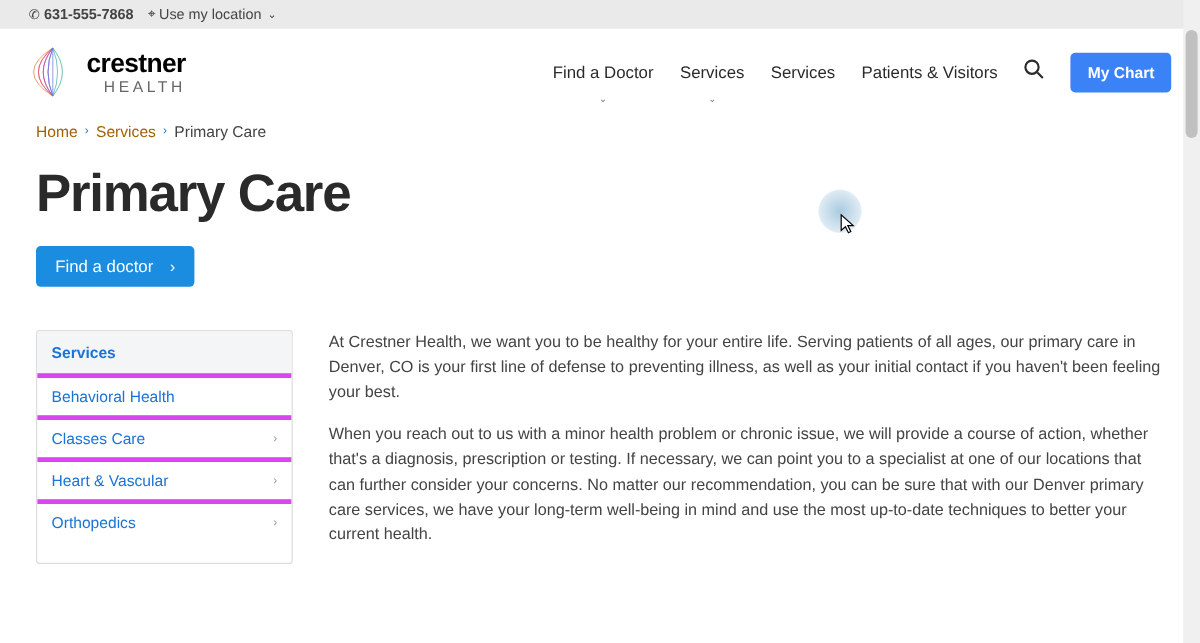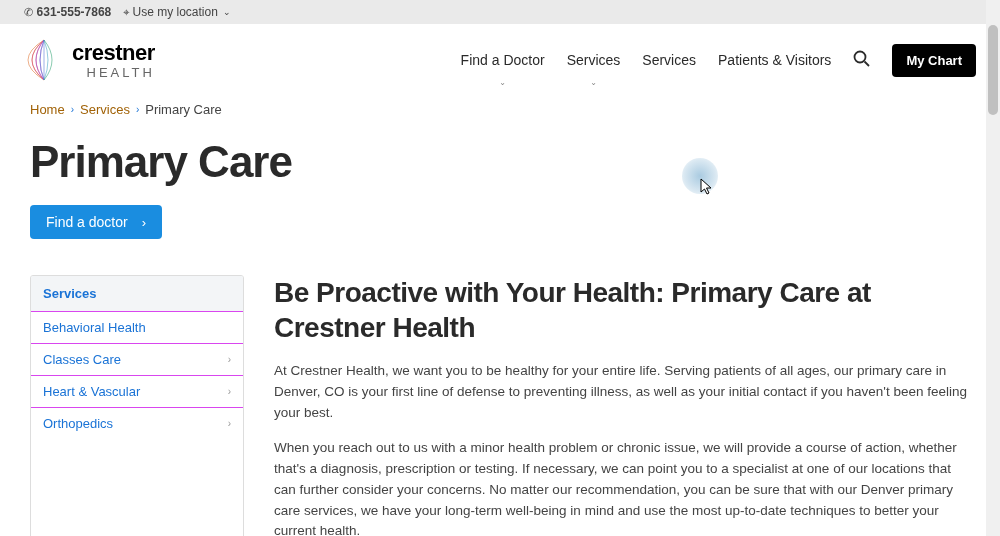--- a/index.html
+++ b/index.html
@@ -86,21 +86,21 @@
   display: flex;
   align-items: center;
   gap: 22px;
   font-size: 14px;
   color: #2a2a2a;
 }
 .nav-item { cursor: pointer; position: relative; display: flex; flex-direction: column; align-items: center; }
 .nav-item-chev { font-size: 8px; color: #888; margin-top: 6px; position: absolute; top: 20px; }
 .search-icon-btn { cursor: pointer; font-size: 16px; color: #2a2a2a; }
 .my-chart-btn {
-  background: #000000;
+  background: #3b82f6;
   color: #fff;
   padding: 9px 14px;
   border-radius: 4px;
   font-weight: 600;
   font-size: 13px;
   cursor: pointer;
 }
 
 .page-body { padding: 10px 30px 0 30px; }
 .breadcrumb {
@@ -155,21 +155,21 @@
   background: #f3f5f7;
   padding: 10px 12px;
   font-weight: 700;
   font-size: 13px;
   color: #1a73d6;
 }
 .sidebar-item {
   padding: 8px 12px;
   font-size: 13px;
   color: #1a73d6;
-  border-top: 1px solid #d946ef;
+  border-top: 4px solid #d946ef;
   display: flex;
   justify-content: space-between;
   align-items: center;
   cursor: pointer;
 }
 .sidebar-item .side-chev { color: #999; font-size: 10px; }
 
 .main-content { flex: 1; }
 .section-title {
   font-size: 28px;
@@ -294,21 +294,20 @@
         <span>Heart &amp; Vascular</span>
         <span class="side-chev">›</span>
       </div>
       <div class="sidebar-item">
         <span>Orthopedics</span>
         <span class="side-chev">›</span>
       </div>
     </div>
 
     <div class="main-content">
-      <h2 class="section-title">Be Proactive with Your Health: Primary Care at Crestner Health</h2>
       <p class="body-para">At Crestner Health, we want you to be healthy for your entire life. Serving patients of all ages, our primary care in Denver, CO is your first line of defense to preventing illness, as well as your initial contact if you haven't been feeling your best.</p>
       <p class="body-para">When you reach out to us with a minor health problem or chronic issue, we will provide a course of action, whether that's a diagnosis, prescription or testing. If necessary, we can point you to a specialist at one of our locations that can further consider your concerns. No matter our recommendation, you can be sure that with our Denver primary care services, we have your long-term well-being in mind and use the most up-to-date techniques to better your current health.</p>
     </div>
   </div>
 </div>
 
 <div class="scrollbar">
   <div class="scrollbar-thumb"></div>
 </div>
 

